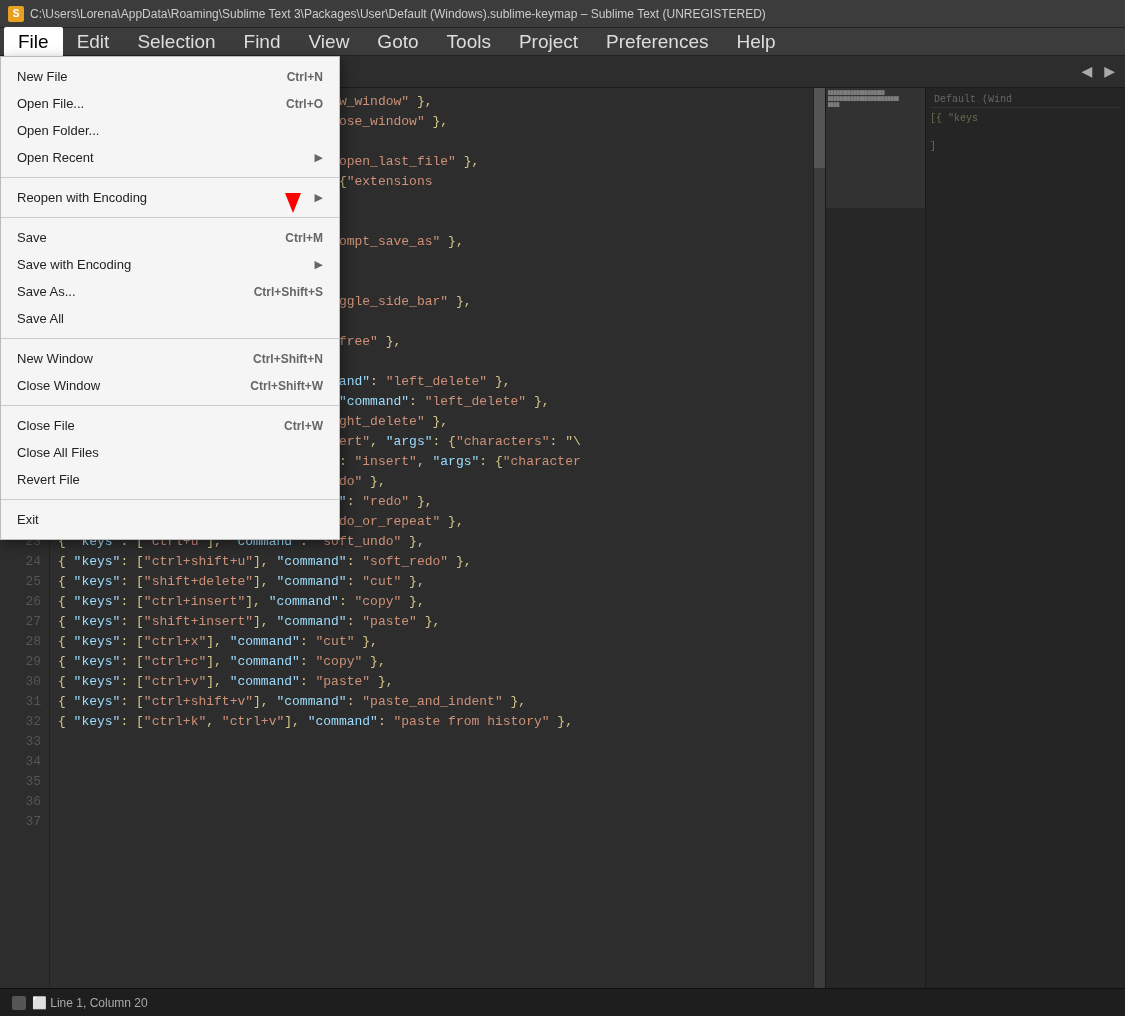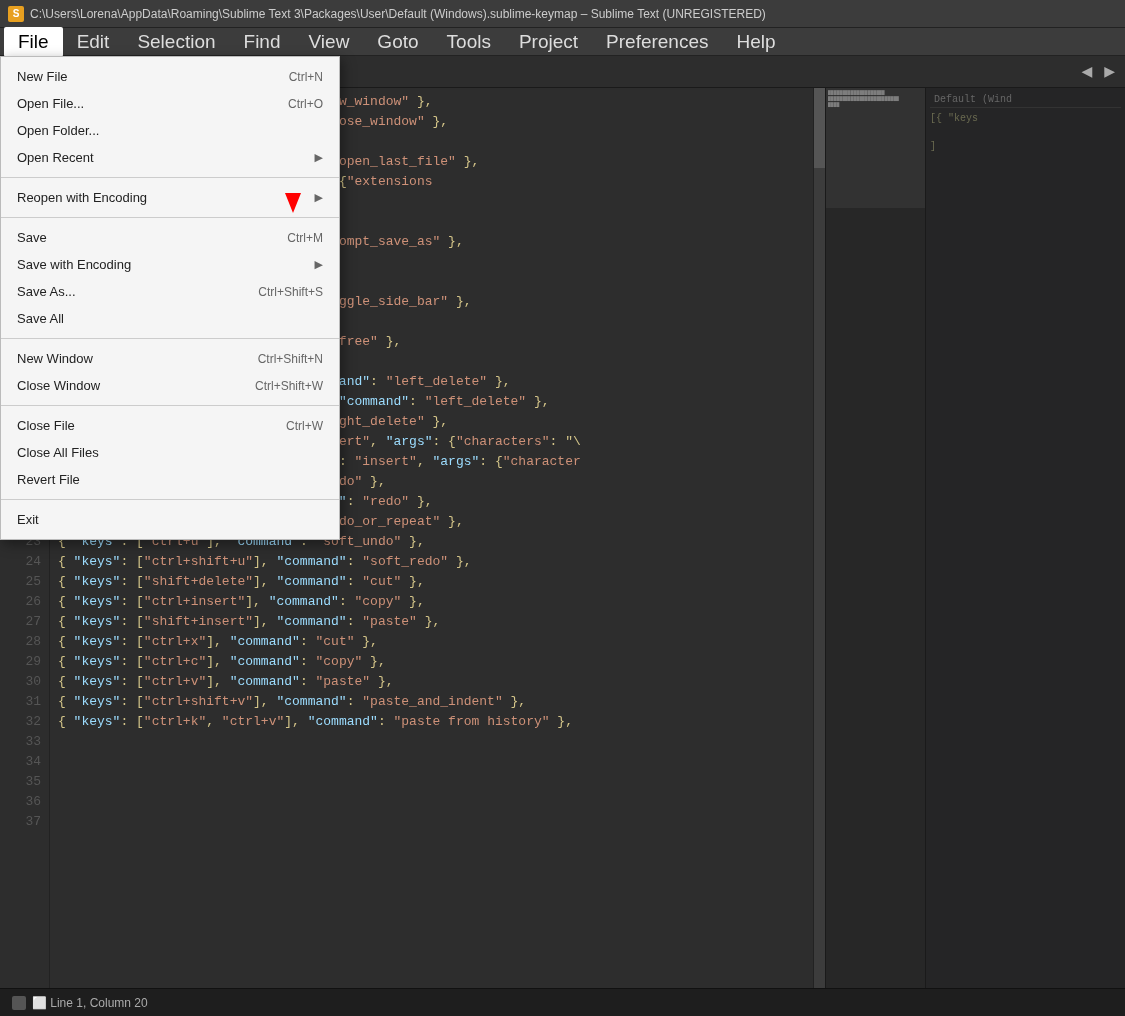--- a/index.html
+++ b/index.html
@@ -201,20 +201,21 @@
       cursor: pointer;
       color: #222;
       font-size: 13px;
       position: relative;
     }
     .dropdown-item .shortcut {
       margin-left: auto;
       color: #666;
       font-size: 12px;
       padding-left: 20px;
+      font-weight: bold;
     }
     .dropdown-item .arrow {
       margin-left: auto;
       color: #666;
     }
     .dropdown-item.has-arrow .arrow {
       font-size: 11px;
     }
 
     

